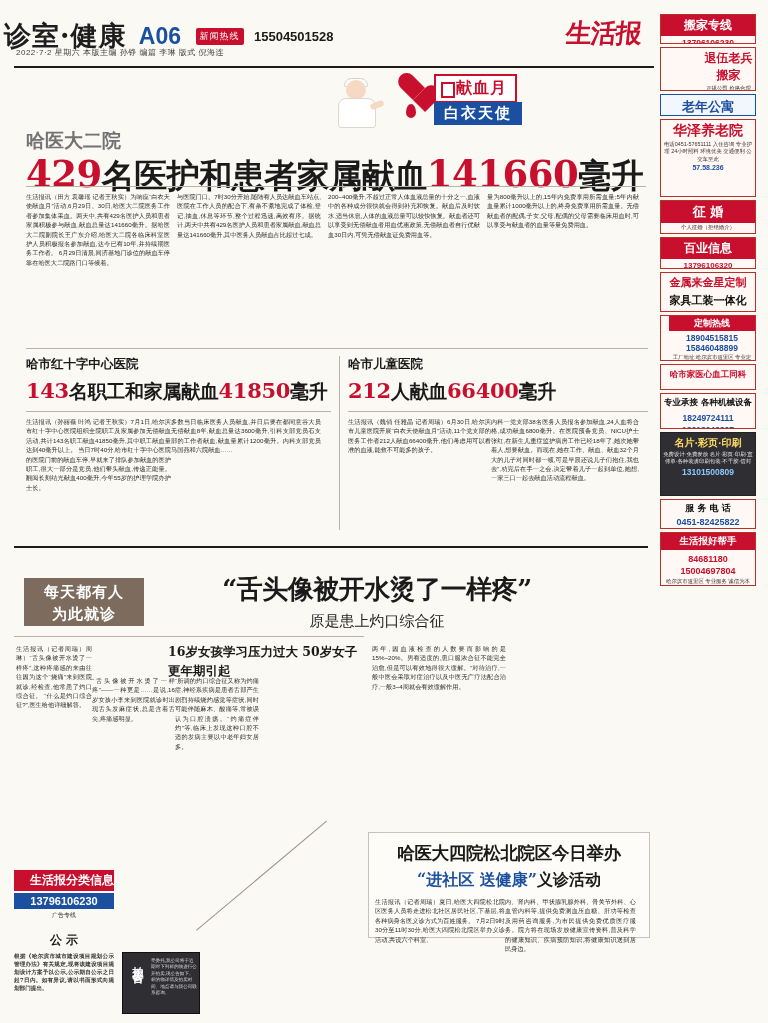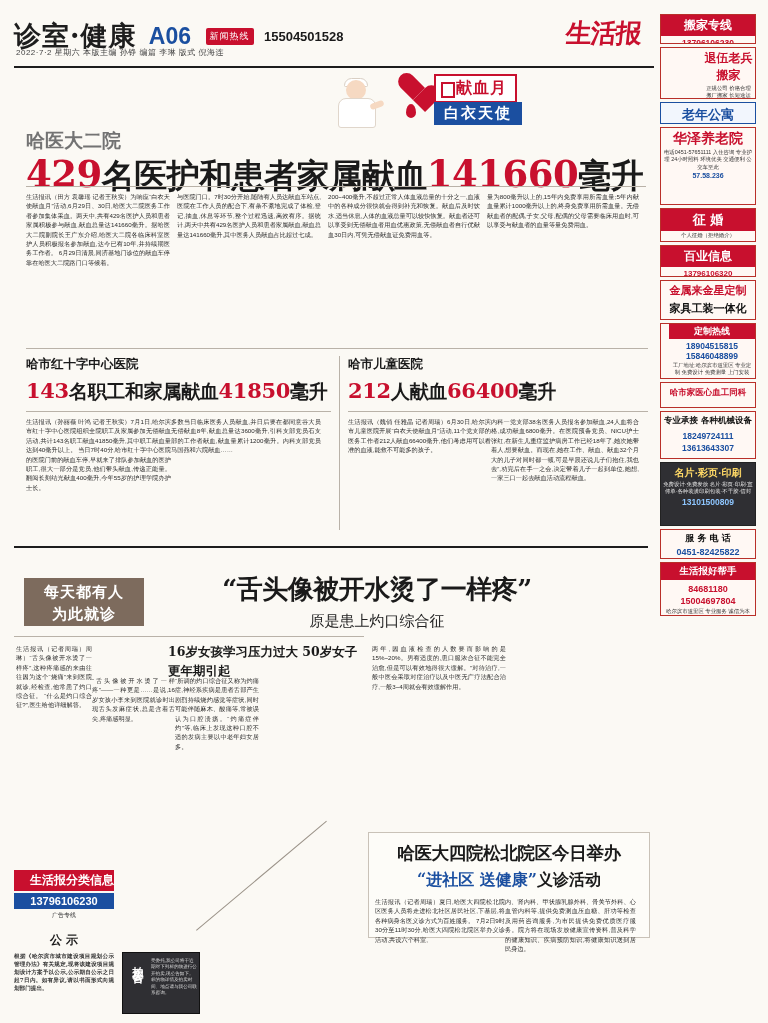--- a/index.html
+++ b/index.html
@@ -9,21 +9,21 @@
     background:#fbf9f4;
     font-family:"Liberation Sans", sans-serif;
     color:#1a1a1a;
     overflow:hidden;
     position:relative;
   }
   .page { position:relative; width:768px; height:1023px; }
 
   
   .masthead {
-    position:absolute; left:14px; top:18px; width:640px; height:44px;
+    position:absolute; left:4px; top:18px; width:640px; height:44px;
   }
   .mast-title {
     font-family:"DejaVu Serif", serif;
     font-weight:bold; font-size:27px; letter-spacing:1px;
     color:#1d1d1d; display:inline-block; vertical-align:middle;
   }
   .mast-code {
     display:inline-block; vertical-align:middle;
     color:#1b4fa0; font-weight:bold; font-size:23px; margin-left:8px;
     font-family:"Liberation Sans", sans-serif;
@@ -353,21 +353,21 @@
 
   <div class="diag"></div>
 
   <div class="rail">
 
     <div class="ad" style="height:30px;">
       <div class="ad-h white-on-red" style="font-size:12px;padding:2px 0;">搬家专线</div>
       <div class="ad-phone red" style="font-size:8.5px;padding-top:2px;">13796106230</div>
     </div>
 
-    <div class="ad" style="height:52px;padding-left:41px;">
+    <div class="ad" style="height:44px;padding-left:41px;">
       <div class="ad-h" style="font-size:12px;padding-top:2px;">退伍老兵搬家</div>
       <div class="ad-sm">正规公司 价格合理 搬厂搬家 长短途运输 空调拆装 钢琴搬运</div>
       <div class="ad-phone" style="font-size:7px;">0451-87698864</div>
     </div>
 
     <div class="ad" style="height:22px;border-color:#1b4fa0;background:#f2f6fd;">
       <div class="ad-h blue" style="font-size:13px;padding-top:3px;">老年公寓</div>
     </div>
 
     <div class="ad" style="height:78px;">
@@ -384,31 +384,31 @@
     <div class="ad" style="height:32px;">
       <div class="ad-h white-on-red" style="font-size:12px;padding:2px 0;">百业信息</div>
       <div class="ad-phone red" style="font-size:8px;padding-top:2px;">13796106320</div>
     </div>
 
     <div class="ad" style="height:40px;">
       <div class="ad-h" style="font-size:11px;padding-top:2px;">金属来金星定制</div>
       <div class="ad-h blk" style="font-size:11px;padding-top:3px;">家具工装一体化</div>
     </div>
 
-    <div class="ad" style="height:56px;padding-left:8px;">
+    <div class="ad" style="height:46px;padding-left:8px;">
       <div class="ad-band" style="font-size:9px;padding:1px 0;">定制热线</div>
       <div class="ad-phone" style="font-size:8.5px;padding-top:2px;">18904515815 15846048899</div>
       <div class="ad-sm">工厂地址:哈尔滨市道里区 专业定制 免费设计 免费测量 上门安装</div>
     </div>
 
     <div class="ad" style="height:26px;">
       <div class="ad-h" style="font-size:8.5px;padding-top:4px;">哈市家医心血工同科</div>
     </div>
 
-    <div class="ad" style="height:48px;">
+    <div class="ad" style="height:36px;">
       <div class="ad-h blk" style="font-size:8.5px;padding-top:3px;">专业承接 各种机械设备</div>
       <div class="ad-phone" style="font-size:8.5px;padding-top:3px;line-height:12px;">18249724111 13613643307</div>
     </div>
 
     <div class="ad ad-dark" style="height:64px;border-color:#222;">
       <div class="ad-h" style="color:#ffd966;font-size:10px;padding-top:3px;">名片·彩页·印刷</div>
       <div class="ad-sm" style="color:#e8e8e8;">免费设计·免费发放 名片·彩页·印刷·宣传单·各种装潢印刷包装·不干胶·信封</div>
       <div class="ad-phone" style="color:#8ec6ff;font-size:8.5px;">13101500809</div>
     </div>
 

